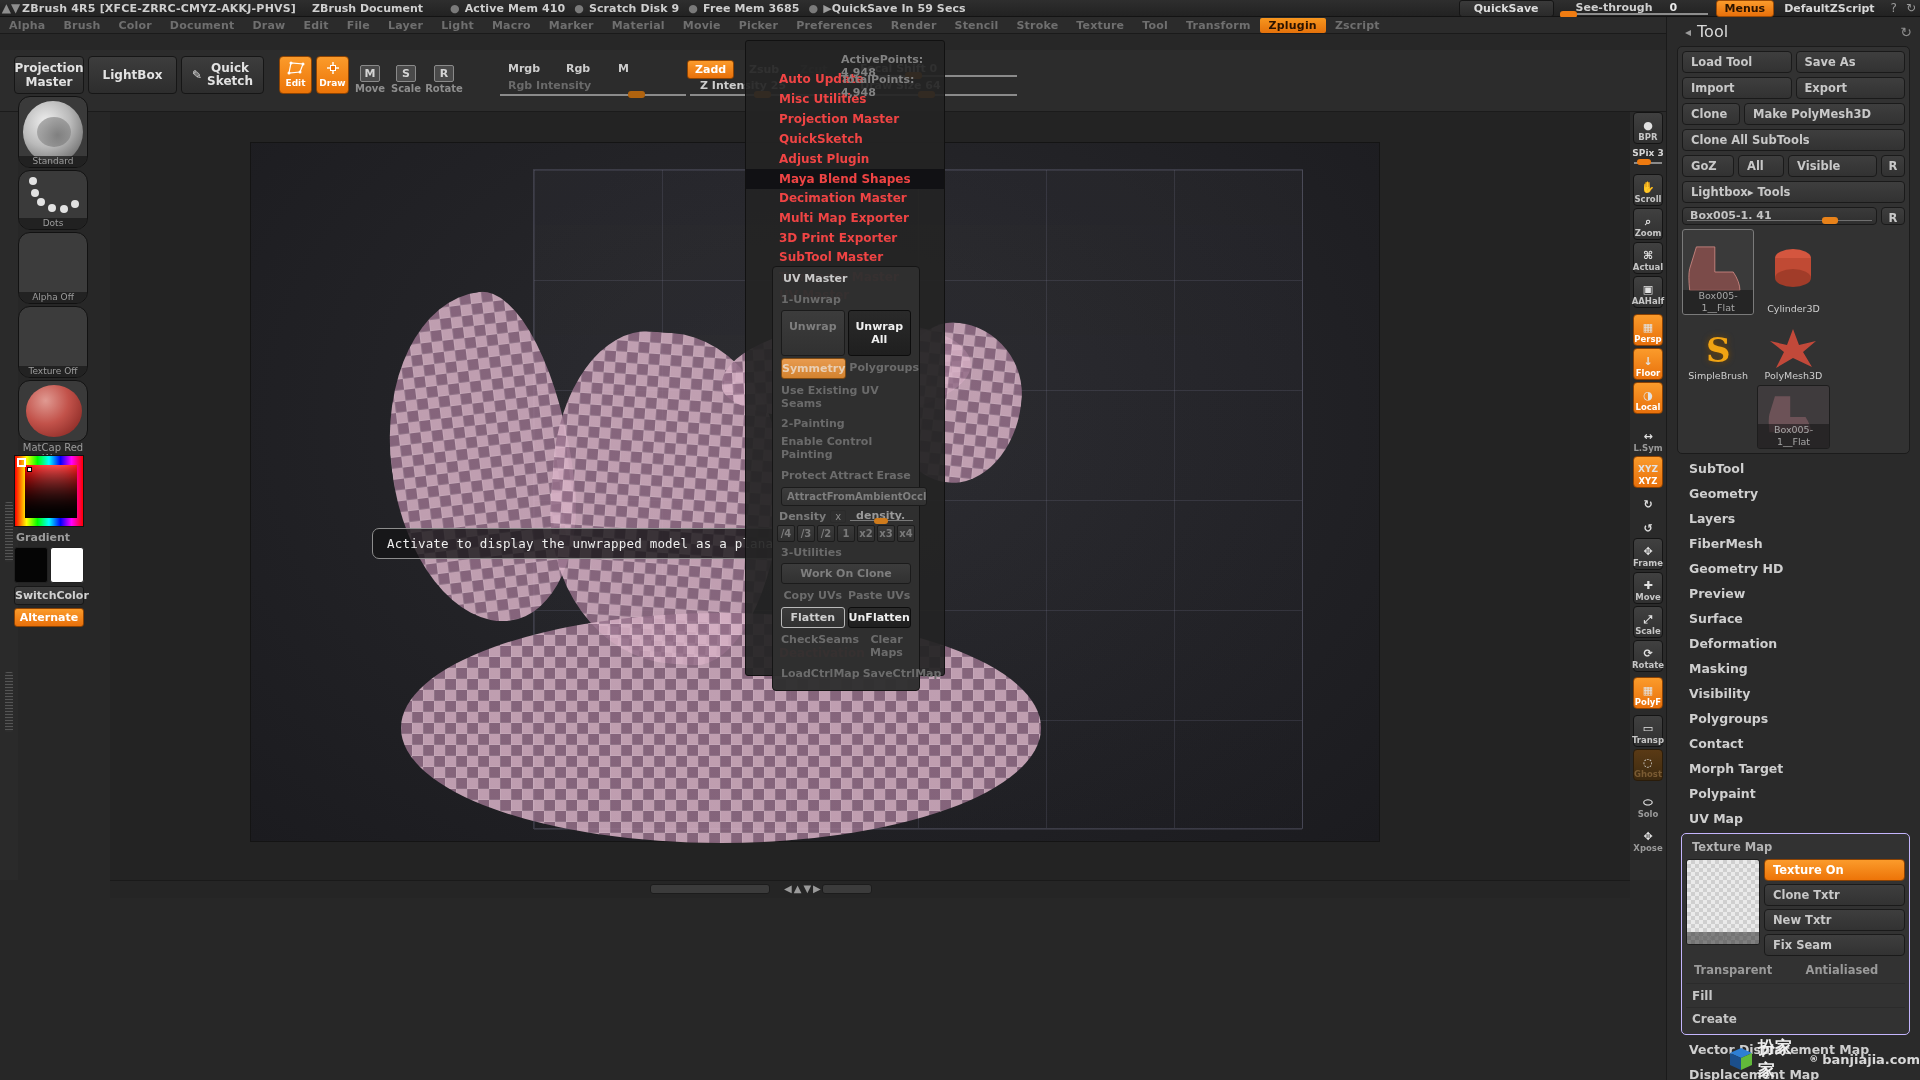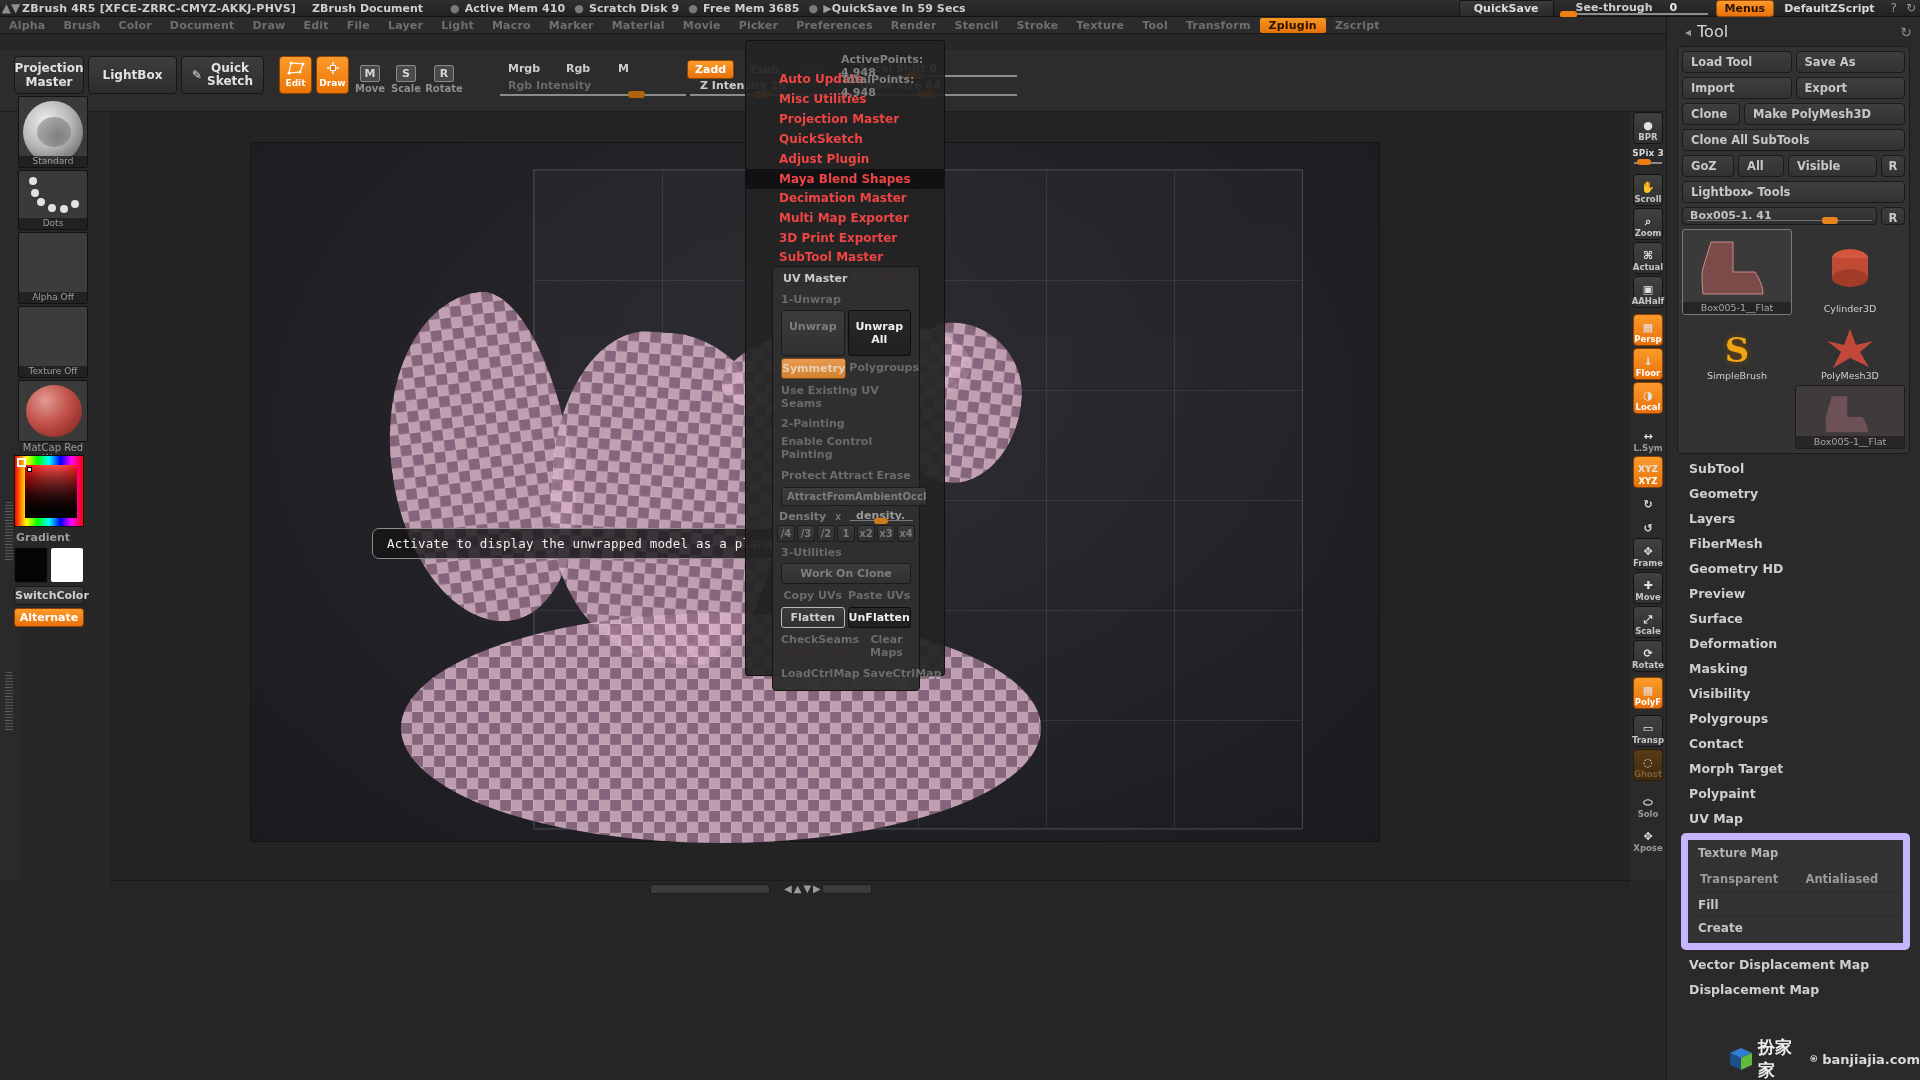--- a/index.html
+++ b/index.html
@@ -92,21 +92,21 @@
 
   
   .leftshelf {
     position: absolute; left: 0; top: 112px; width: 18px; height: 768px;
     background: #2a2a2a;
   }
   .lgrip { position: absolute; left: 5px; width: 8px; height: 60px;
     background: repeating-linear-gradient(#555 0 1px, #2d2d2d 1px 3px); border-radius: 2px;}
   .palette { position: absolute; left: 18px; }
   .pal-swatch {
-    width: 70px; background: #3a3a3a; border: 1px solid #121212; border-radius: 2px;
+    width: 70px; background: #3a3a3a; border: 1px solid #121212; border-radius: 12px;
     position: relative; overflow: hidden;
   }
   .pal-label {
     position: absolute; bottom: 0; left: 0; width: 100%; text-align: center;
     font-size: 9px; color: #9c9c9c; background: rgba(26,26,26,.75); line-height: 11px;
   }
   .pal-caption { width: 70px; text-align: center; font-size: 10px; color: #9c9c9c; }
 
   
   .canvas {
@@ -217,37 +217,37 @@
   .tp-btn {
     flex: 1; text-align: center; font-size: 11.5px; font-weight: bold; color: #c8c8c8;
     background: linear-gradient(#3e3e3e,#323232); border: 1px solid #1a1a1a; border-radius: 4px; padding: 3px 0;
   }
   .tp-btn.sm { flex: 0 0 34px; }
   .tp-btn.left { text-align: left; padding-left: 8px; }
   .tp-slider { position: relative; height: 18px; background: linear-gradient(#3a3a3a,#2f2f2f); border: 1px solid #1a1a1a; border-radius: 4px; flex: 1;}
   .tp-slider .cap { position: absolute; left: 7px; top: 1px; font-size: 11px; color: #c3c3c3; font-weight: bold;}
   .tp-slider .trk { position: absolute; left: 4px; right: 4px; bottom: 3px; height: 1px; background: #6f6f6f;}
   .tp-slider .knb { position: absolute; left: 72%; bottom: 0px; width: 16px; height: 7px; background: #e8821a; border-radius: 3px;}
-  .tp-thumbs { display: grid; grid-template-columns: 1fr 1fr; gap: 3px; }
+  .tp-thumbs { display: grid; grid-template-columns: 1fr 1fr 1fr; gap: 3px; }
   .thumb {
     position: relative; height: 62px; border-radius: 3px; overflow: hidden;
     background: #3a3a3a; border: 1px solid #1d1d1d;
     display:flex; align-items:center; justify-content:center;
   }
   .thumb.noborder { background: none; border: none; }
   .thumb .cap {
     position: absolute; bottom: 0; left: 0; width: 100%; text-align: center;
     font-size: 9.5px; color: #a7a7a7; background: rgba(24,24,24,.6); line-height: 12px;
   }
   .thumb .cap.plain { background: none; color: #cfcfcf; }
   .tp-list-item {
     font-size: 12.5px; font-weight: bold; color: #cfcfcf; padding: 5px 0 5px 22px;
   }
   .tp-sub {
-    margin: 2px 10px 2px 14px; background: #323232; border: 7px solid #c4b5fd; border-radius: 5px; padding: 4px;
+    margin: 2px 10px 2px 14px; background: #323232; border: 1px solid #c4b5fd; border-radius: 5px; padding: 4px;
   }
   .tp-sub-title { font-size: 11.5px; font-weight: bold; color: #b4b4b4; padding: 2px 0 5px 6px; }
   .tp-tex {
     width: 74px; height: 86px; border: 1px solid #1d1d1d; border-radius: 3px; position: relative; overflow: hidden;
     background:
       repeating-conic-gradient(#cfcfcf 0% 25%, #eaeaea 0% 50%) 0 0 / 8px 8px;
   }
   .tp-tex .cap { position:absolute; bottom:0; left:0; width:100%; text-align:center; font-size:9.5px; color:#777;
      background: rgba(40,40,40,.55); line-height: 12px;}
   .tp-texbtns { flex: 1; display: flex; flex-direction: column; gap: 3px; }
@@ -791,20 +791,31 @@
         <div class="tp-list-item">Visibility</div>
         <div class="tp-list-item">Polygroups</div>
         <div class="tp-list-item">Contact</div>
         <div class="tp-list-item">Morph Target</div>
         <div class="tp-list-item">Polypaint</div>
         <div class="tp-list-item">UV Map</div>
       </div>
 
     <div class="tp-sub">
       <div class="tp-sub-title">Texture Map</div>
+      <div style="display:flex;gap:4px">
+        <div class="tp-tex">
+          <div class="cap">Texture 19</div>
+        </div>
+        <div class="tp-texbtns">
+          <div class="tp-texbtn on">Texture On</div>
+          <div class="tp-texbtn">Clone Txtr</div>
+          <div class="tp-texbtn">New Txtr</div>
+          <div class="tp-texbtn">Fix Seam</div>
+        </div>
+      </div>
       <div style="display:flex;gap:4px;margin-top:4px">
         <div class="tp-btn left" style="background:none;border:none;color:#9a9a9a">Transparent</div>
         <div class="tp-btn left" style="background:none;border:none;color:#9a9a9a">Antialiased</div>
       </div>
       <div style="font-size:12px;font-weight:bold;color:#c6c6c6;padding:5px 0 4px 6px;border-top:1px solid #2b2b2b;margin-top:3px">Fill</div>
       <div style="font-size:12px;font-weight:bold;color:#c6c6c6;padding:4px 0 4px 6px;border-top:1px solid #2b2b2b">Create</div>
     </div>
 
     <div id="tp-sections-after">
         <div class="tp-list-item">Vector Displacement Map</div>

